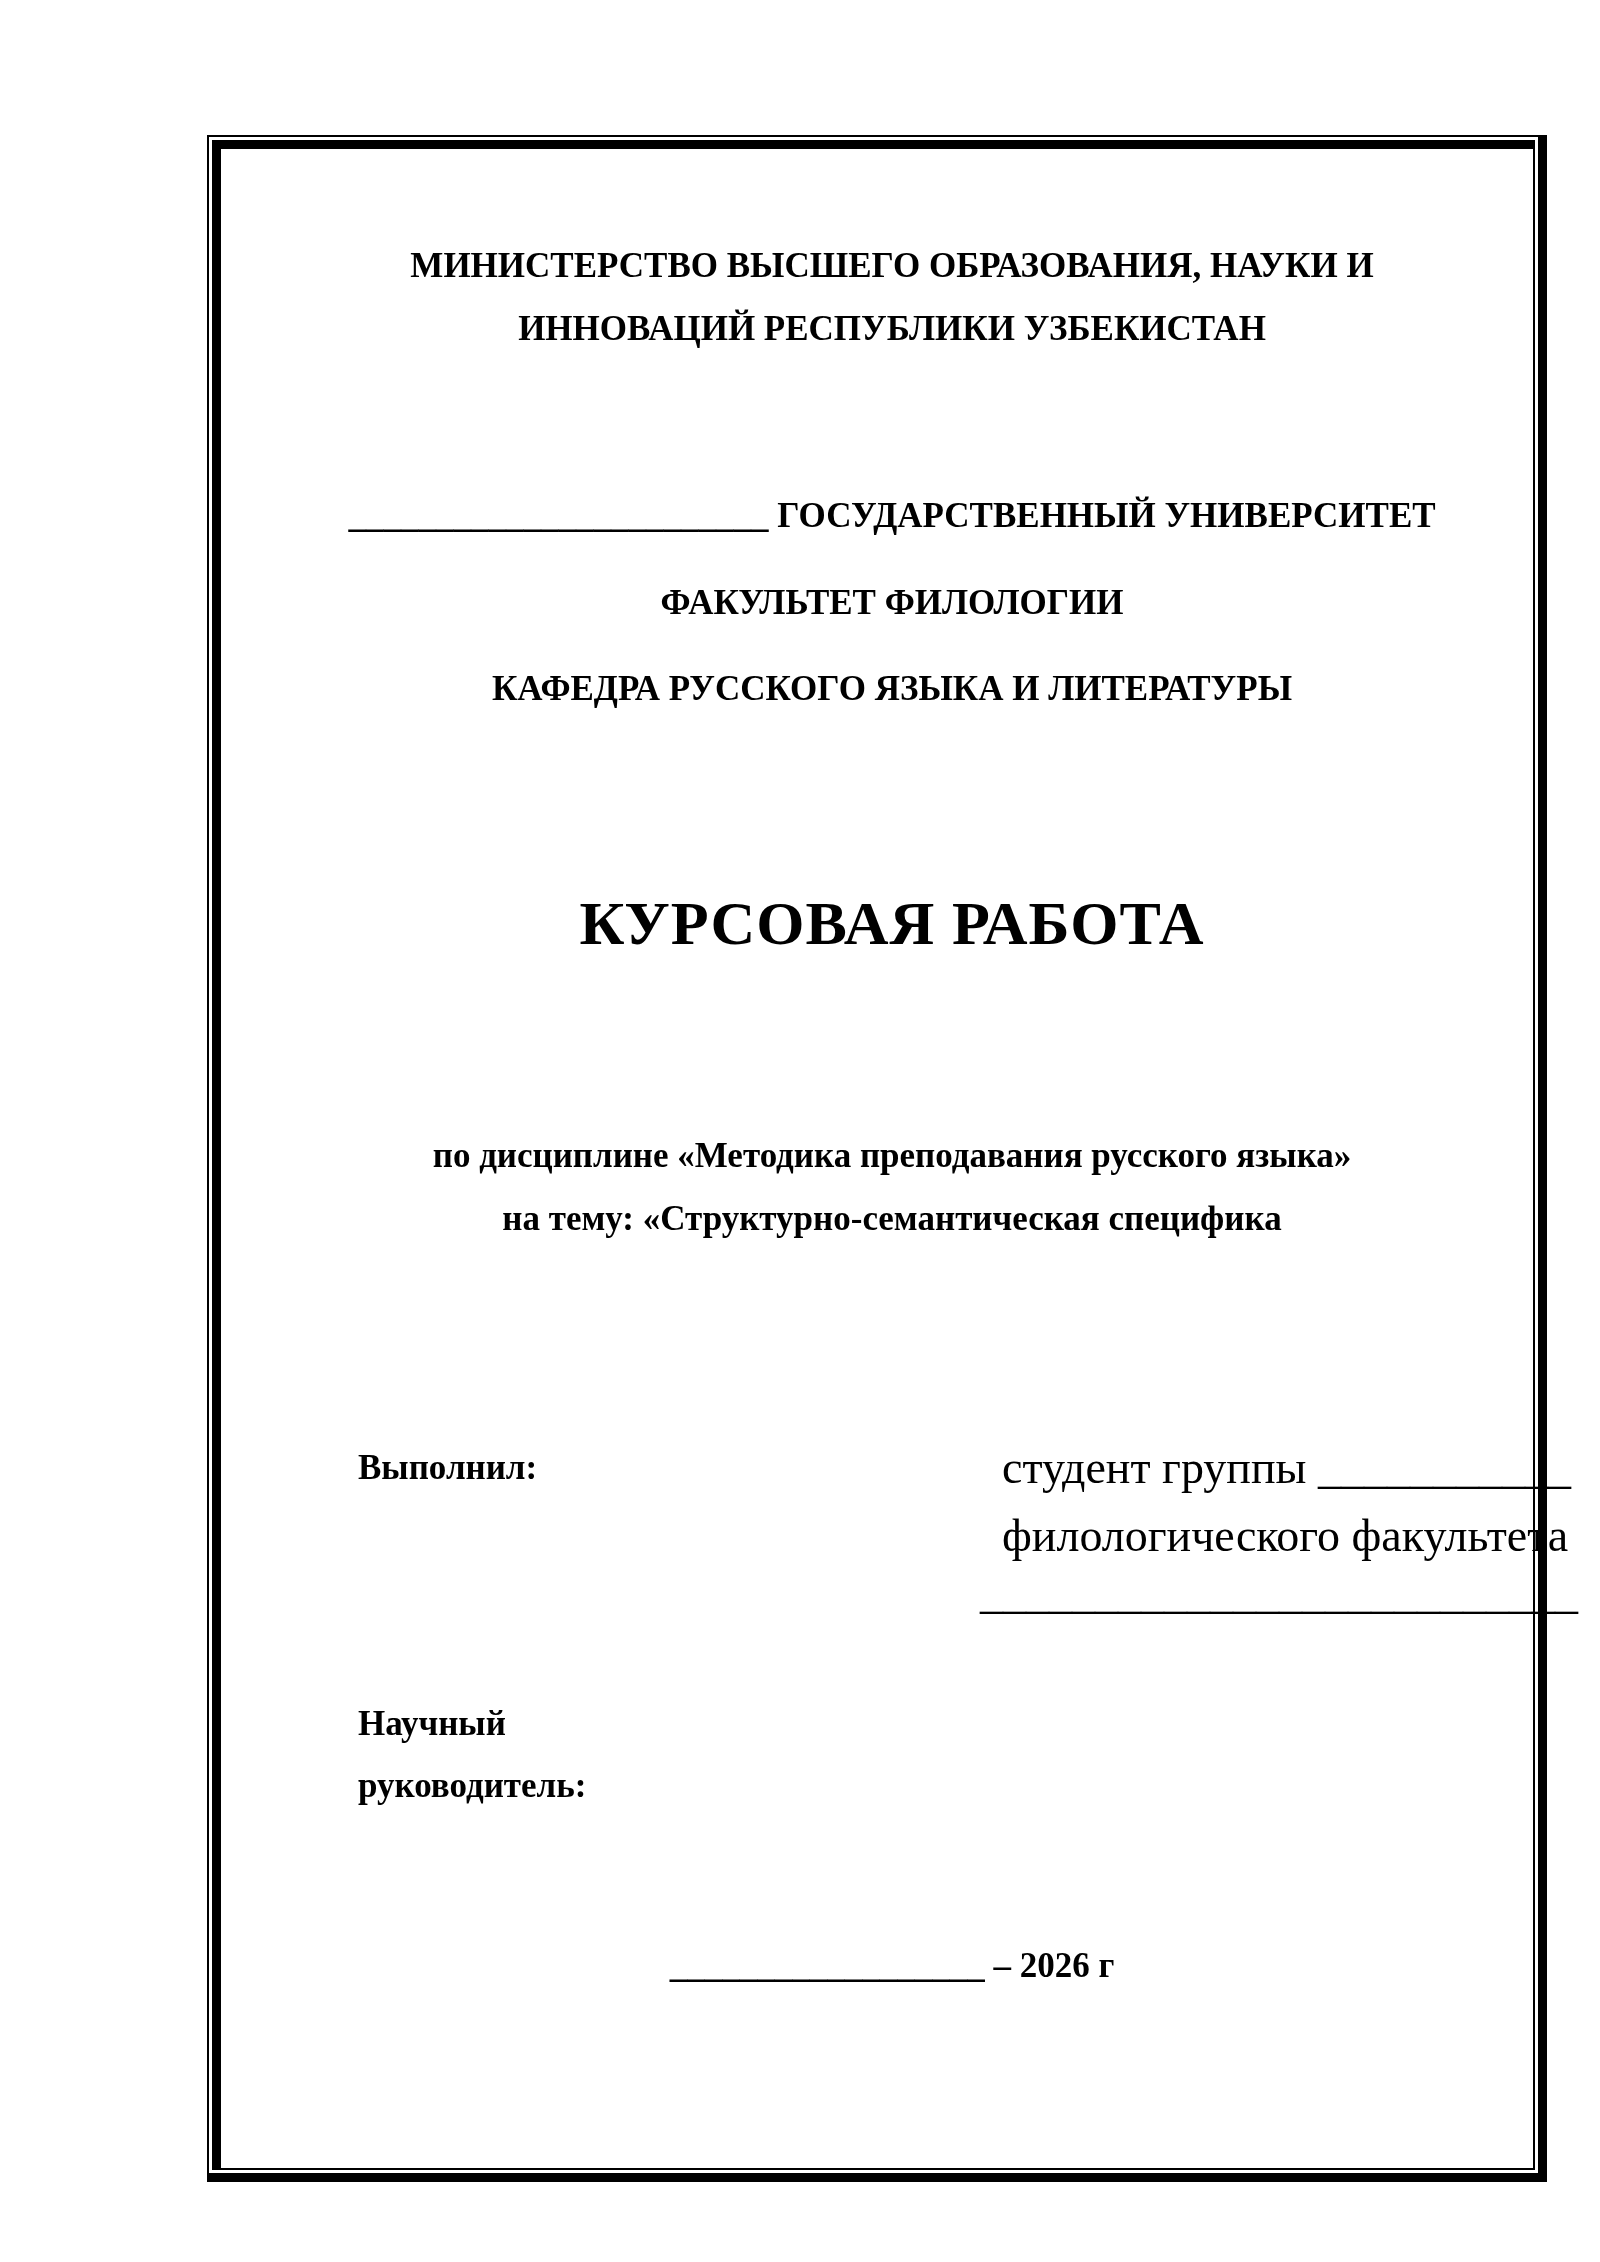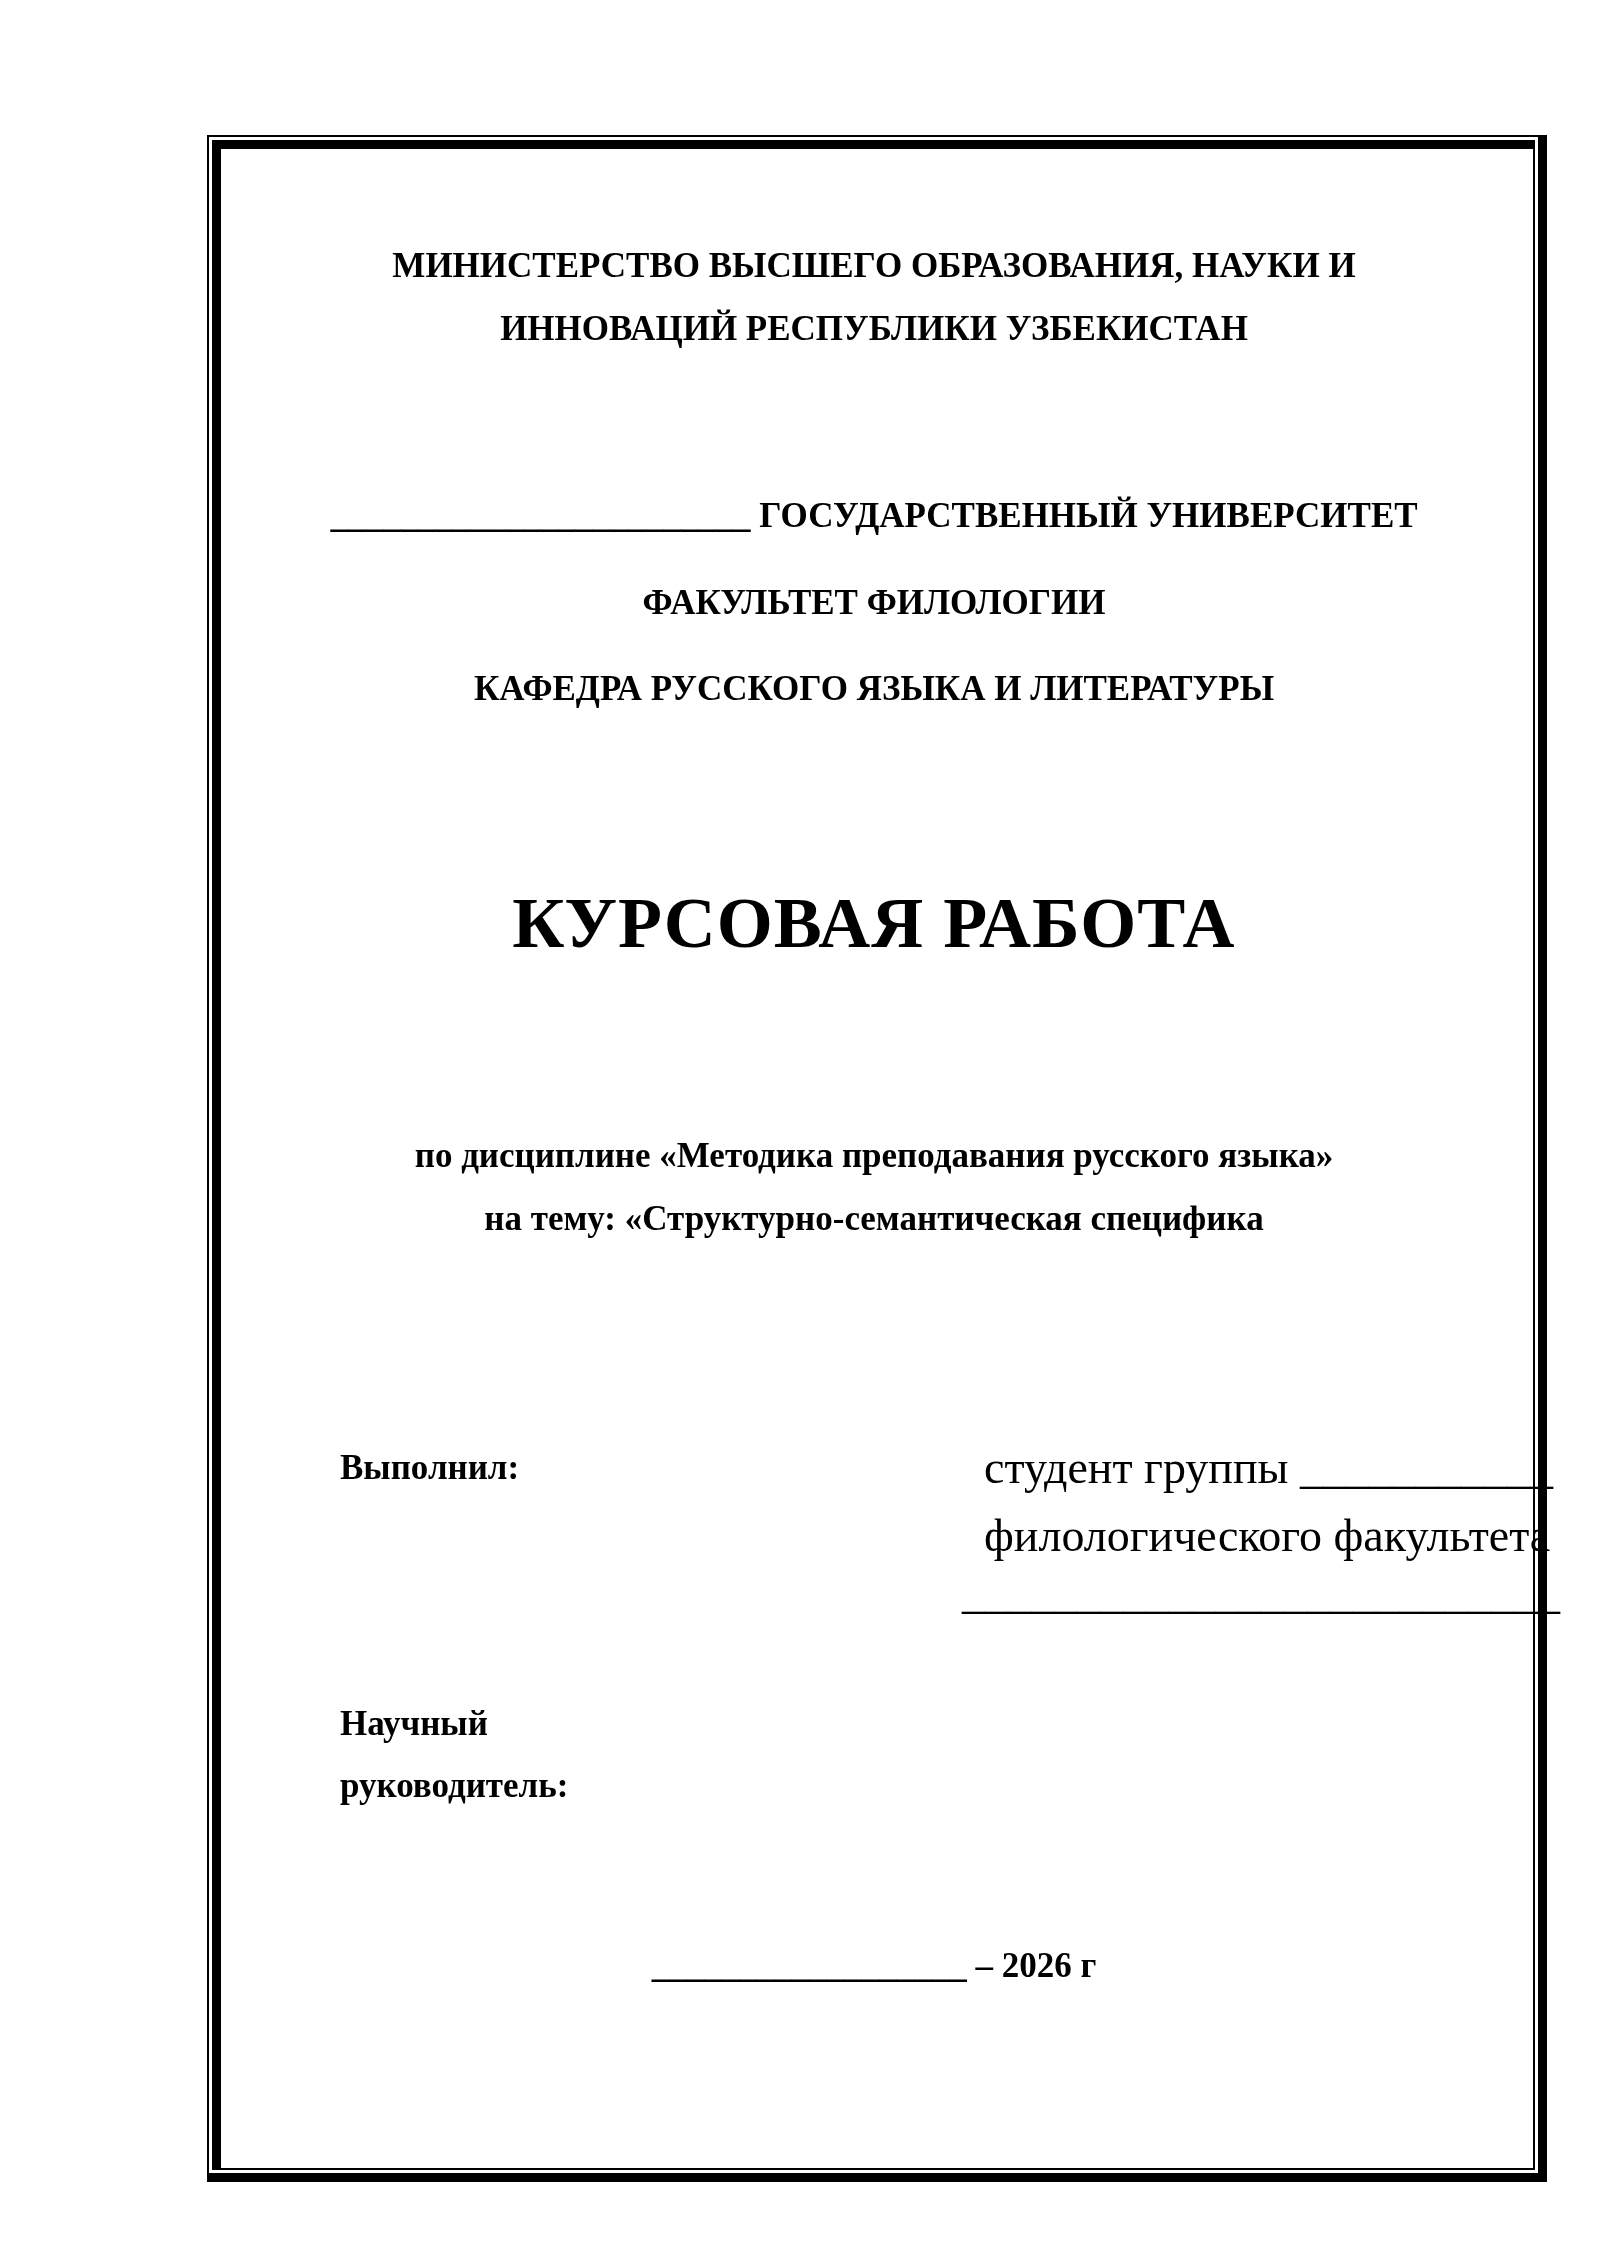--- a/index.html
+++ b/index.html
@@ -29,41 +29,41 @@
   }
   .frame-inner {
     position: absolute;
     inset: 3px;
     border-style: solid;
     border-color: #000;
     border-width: 9px 2px 2px 9px;
   }
   .content {
     position: absolute;
-    left: 204px;
+    left: 222px;
     top: 135px;
     width: 1340px;
     height: 2047px;
   }
   .line {
     position: absolute;
     left: 0;
     right: 0;
     text-align: center;
     font-size: 35px;
     line-height: 42px;
     font-weight: bold;
     white-space: nowrap;
   }
   .doc-title {
     position: absolute;
     left: 0;
     right: 0;
     text-align: center;
-    font-size: 72px;
+    font-size: 62px;
     line-height: 114px;
     font-weight: bold;
     letter-spacing: 1px;
     white-space: nowrap;
   }
   .label-left {
     position: absolute;
     left: 116px;
     font-size: 35px;
     line-height: 42px;

